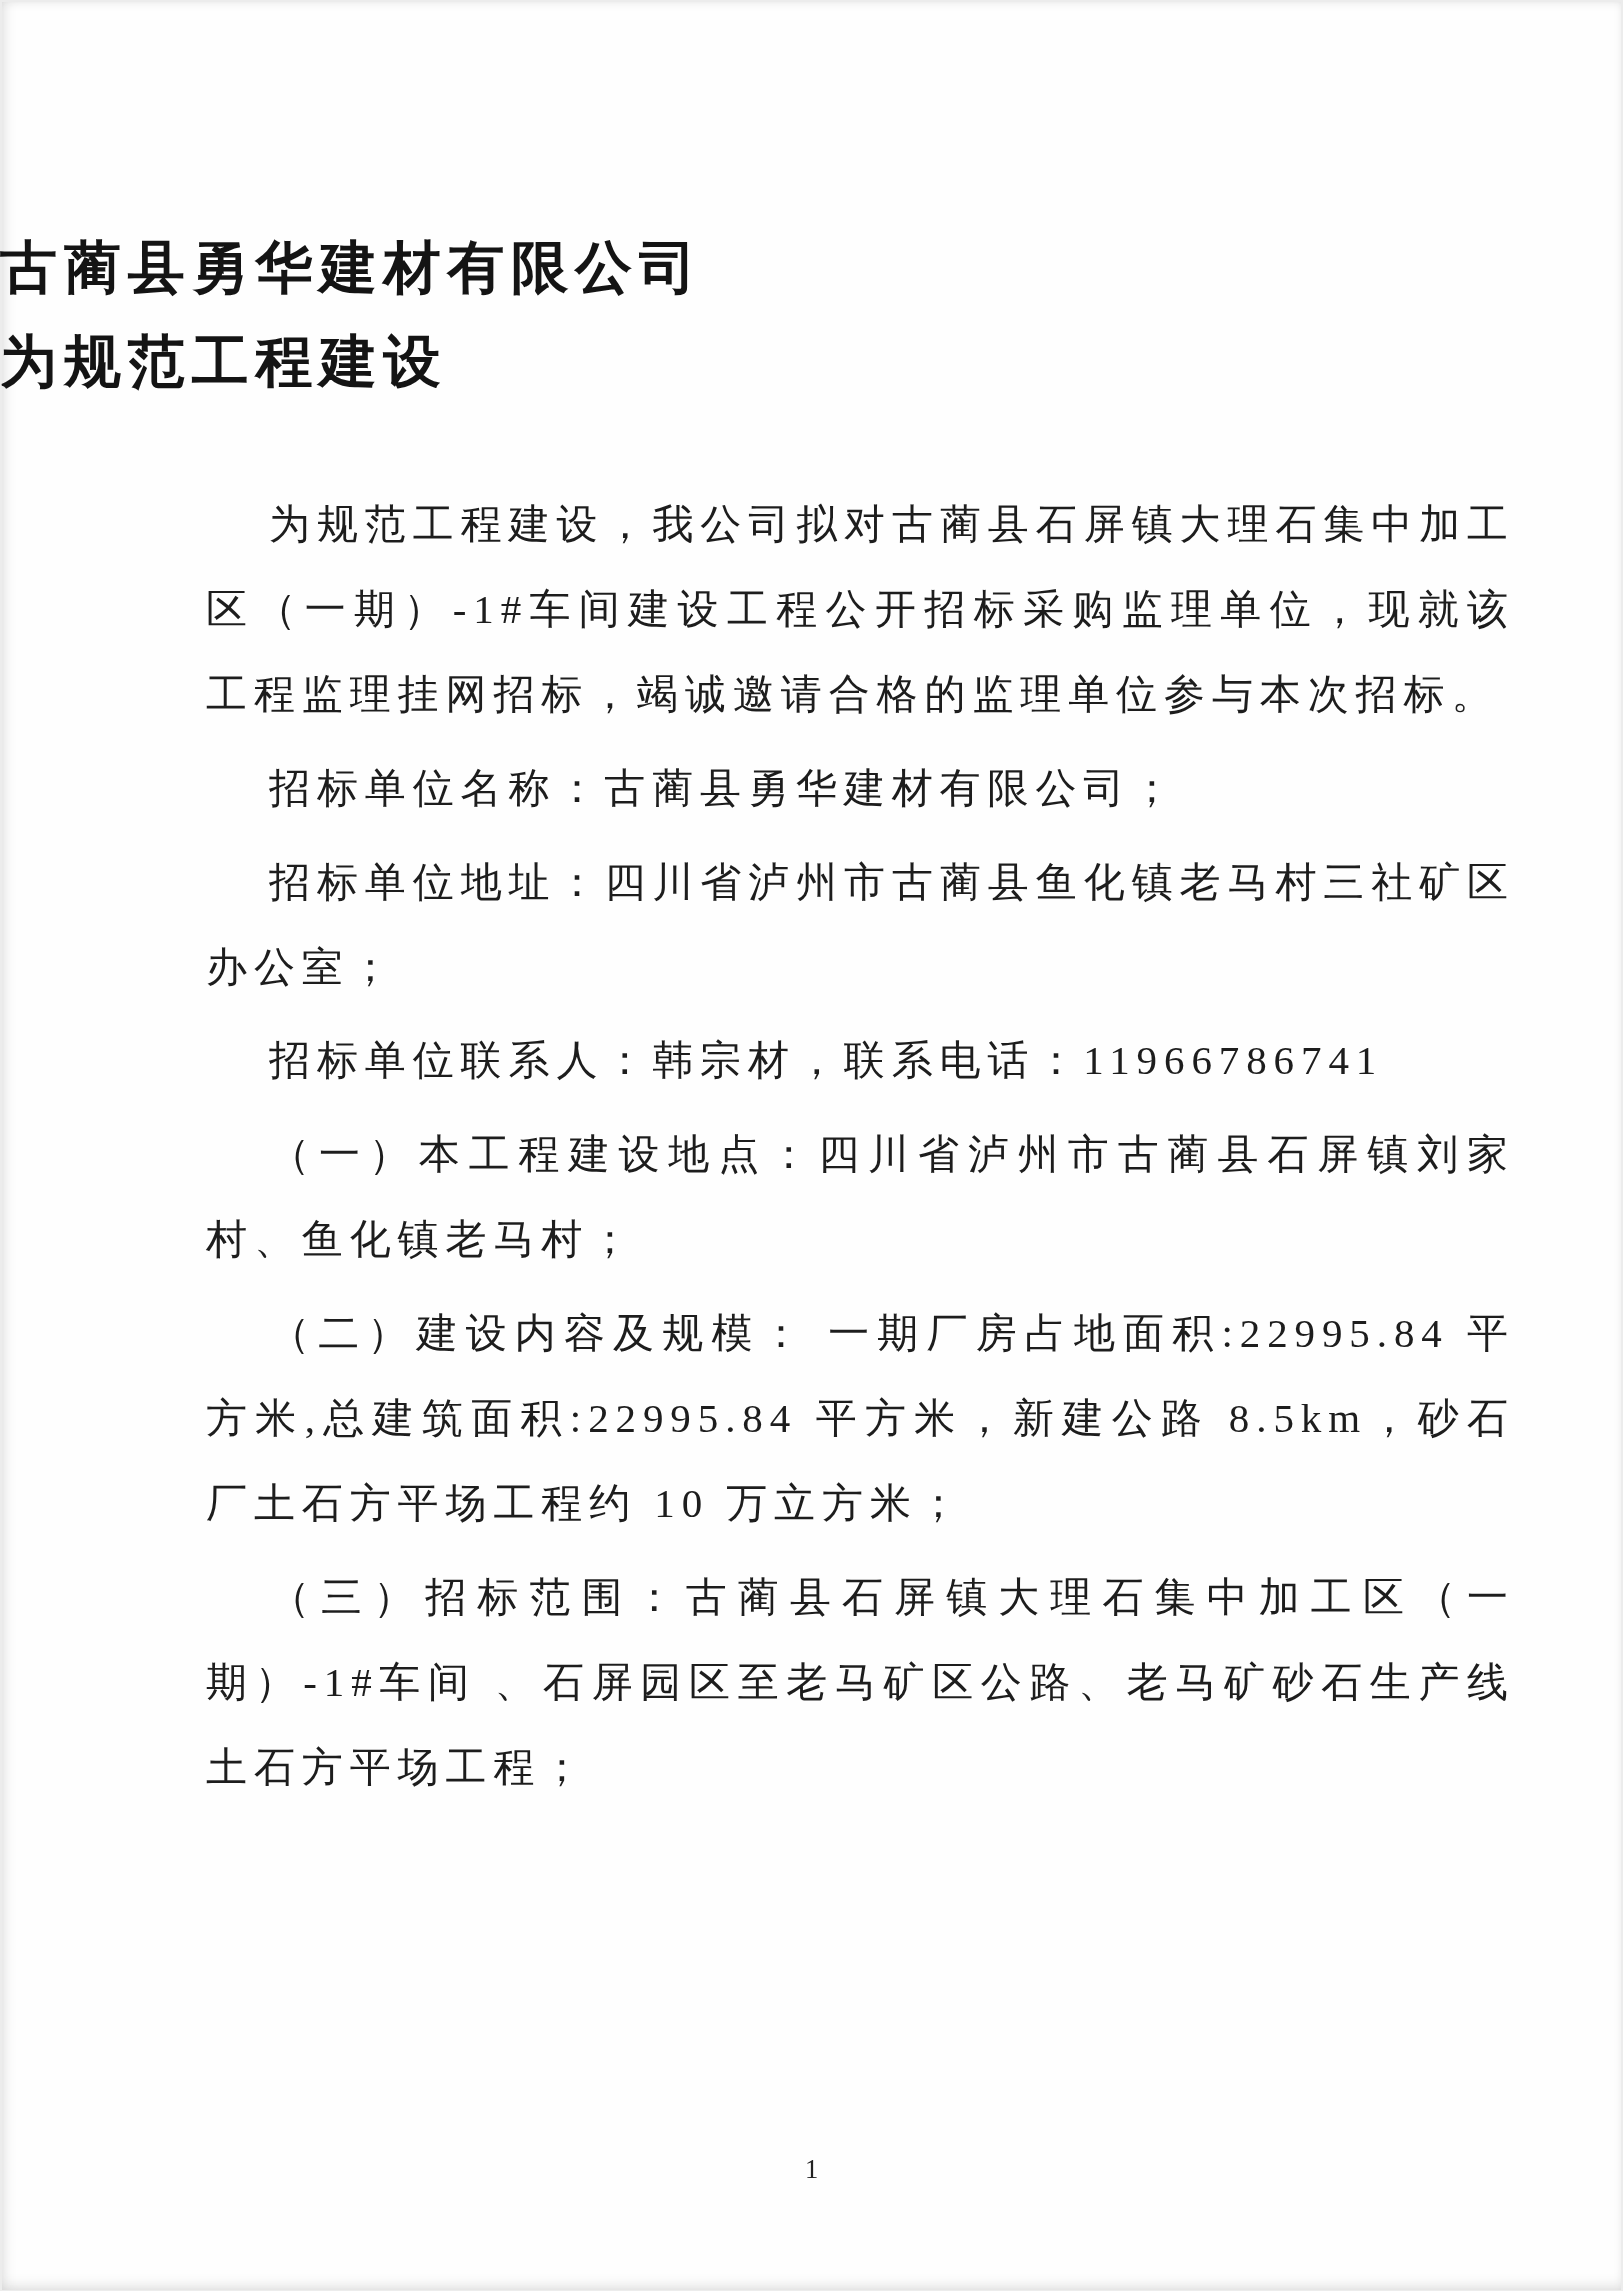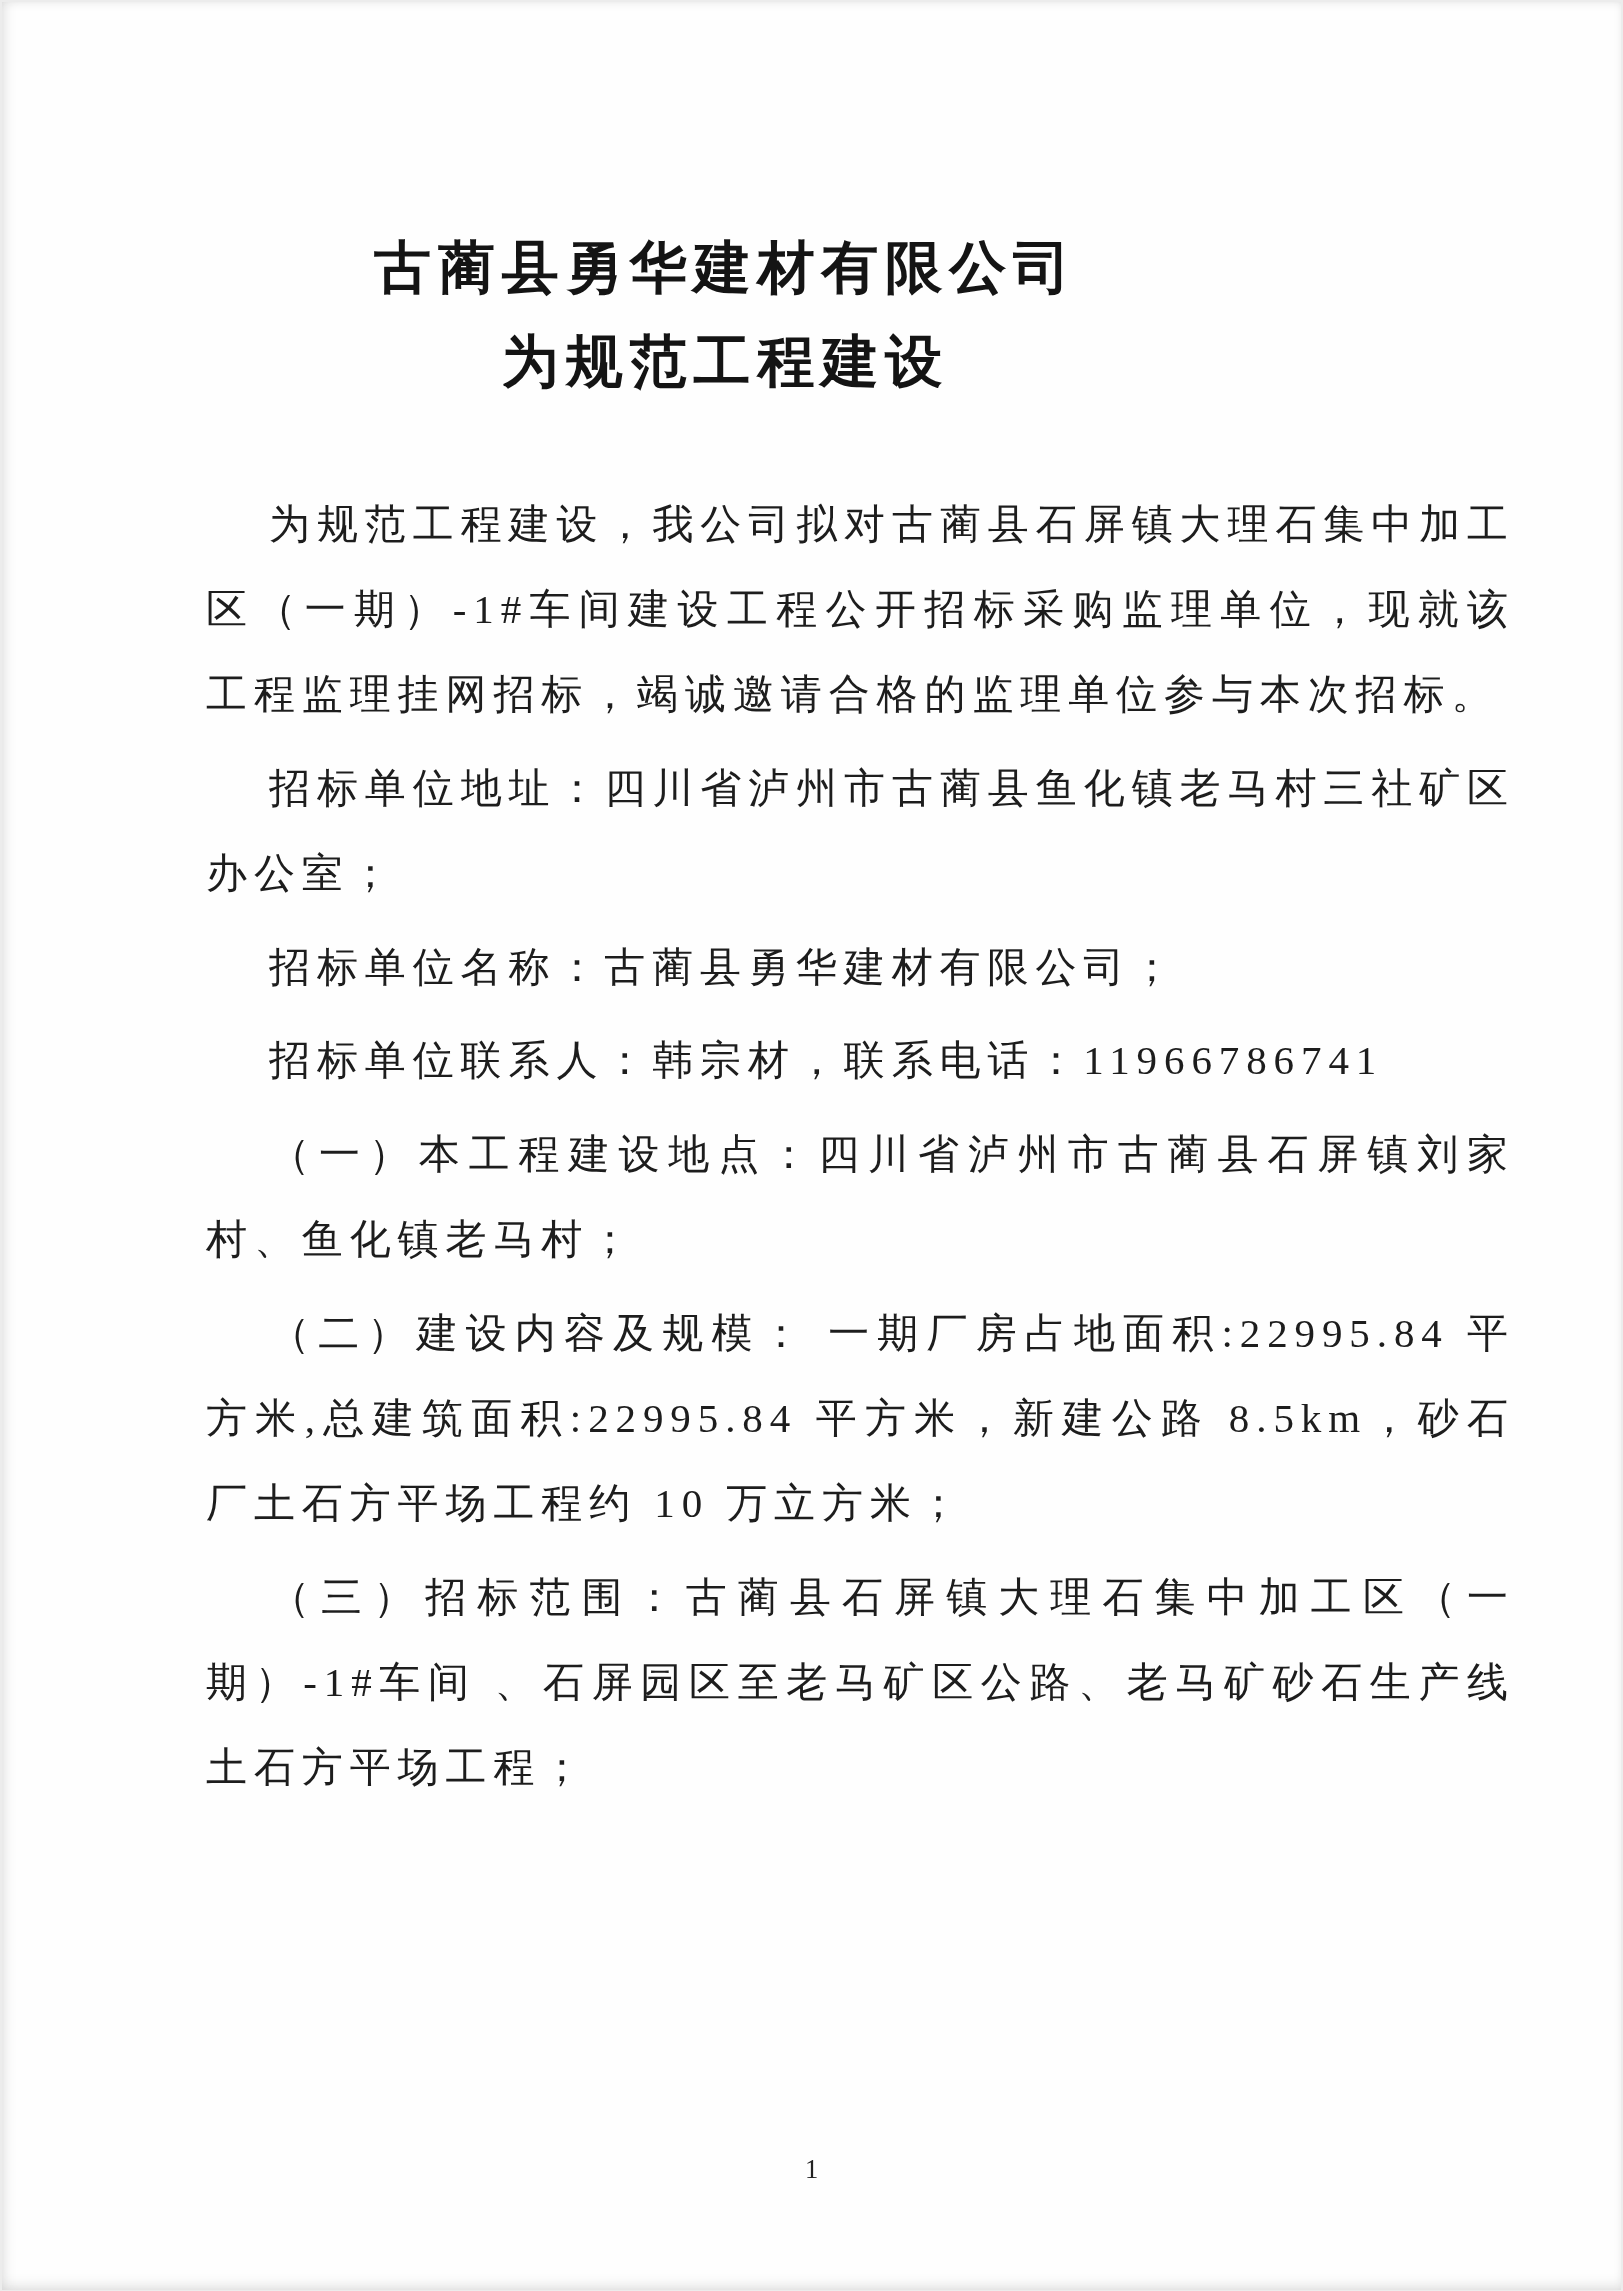--- a/index.html
+++ b/index.html
@@ -14,21 +14,21 @@
     box-shadow:
       inset 0 0 0 2px #ececec,
       inset 11.8px 0 15.7px -11.8px #c9c9c9,
       inset 0 -13.7px 17.6px -13.7px #c4c4c4,
       inset -7.8px 0 11.8px -9.8px #d8d8d8,
       inset 0 9.8px 11.8px -9.8px #dcdcdc;
   }
   .title-block {
     padding-top: 220px;
     margin-right: 172px;
-    text-align: center;
+    text-align: left;
   }
   .title {
     margin: 0;
     font-family: "Liberation Sans", sans-serif;
     font-weight: 700;
     font-size: 57px;
     line-height: 94px;
     letter-spacing: 6.9px;
     color: #141414;
   }
@@ -65,22 +65,22 @@
 
 <div class="page">
 
   <div class="title-block">
     <h1 class="title">古蔺县勇华建材有限公司</h1>
     <h1 class="title">为规范工程建设</h1>
   </div>
 
   <div class="content">
     <p class="body">为规范工程建设，我公司拟对古蔺县石屏镇大理石集中加工区（一期）-1#车间建设工程公开招标采购监理单位，现就该工程监理挂网招标，竭诚邀请合格的监理单位参与本次招标。</p>
+    <p class="body">招标单位名称：古蔺县勇华建材有限公司；</p>
     <p class="body">招标单位地址：四川省泸州市古蔺县鱼化镇老马村三社矿区办公室；</p>
-    <p class="body">招标单位名称：古蔺县勇华建材有限公司；</p>
     <p class="body">招标单位联系人：韩宗材，联系电话：11966786741</p>
     <p class="body">（一）本工程建设地点：四川省泸州市古蔺县石屏镇刘家村、鱼化镇老马村；</p>
     <p class="body">（二）建设内容及规模： 一期厂房占地面积:22995.84 平方米,总建筑面积:22995.84 平方米，新建公路 8.5km，砂石厂土石方平场工程约 10 万立方米；</p>
     <p class="body">（三）招标范围：古蔺县石屏镇大理石集中加工区（一期）-1#车间 、石屏园区至老马矿区公路、老马矿砂石生产线土石方平场工程；</p>
   </div>
 
   <div class="page-number">1</div>
 
 </div>
 

